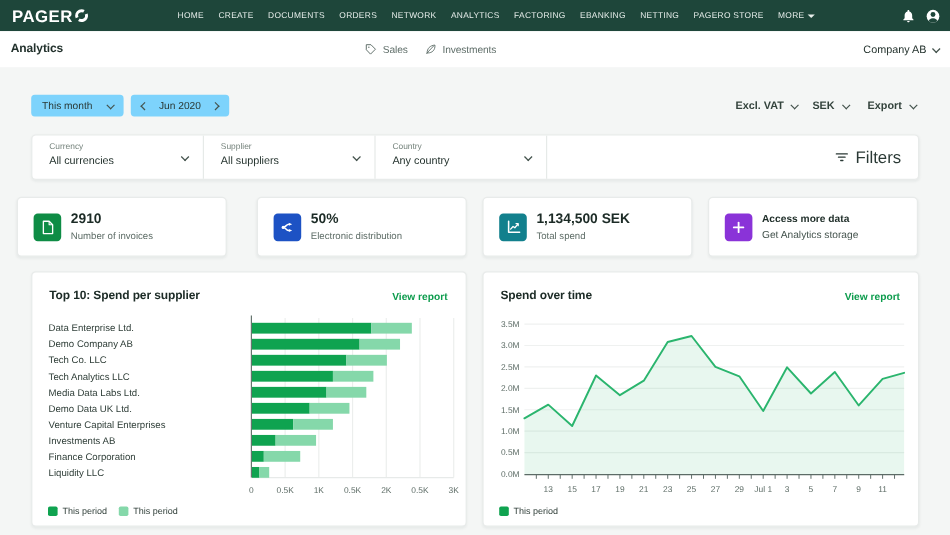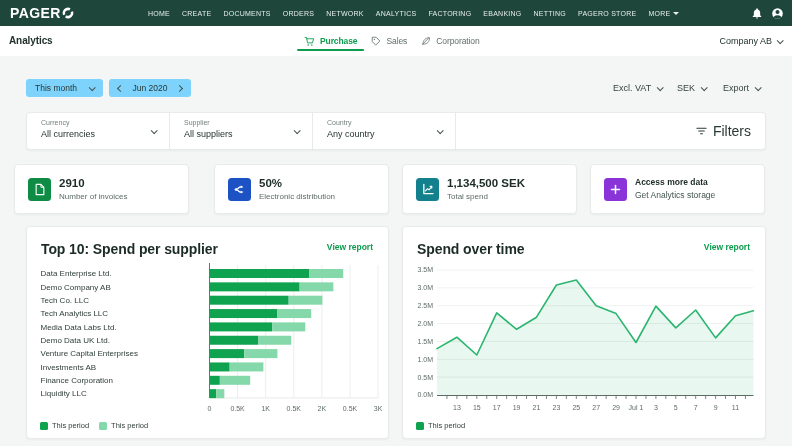--- a/index.html
+++ b/index.html
@@ -32,21 +32,21 @@
 
   
   .chev { display:inline-block; width:5px; height:5px; border-right:1.1px solid #44534d; border-bottom:1.1px solid #44534d; transform:rotate(45deg) translateY(-1px); }
   .chev.left  { transform:rotate(135deg); }
   .chev.right { transform:rotate(-45deg); }
 
   
   .btn { position:absolute; top:79px; height:18px; background:#7dd3fc; border-radius:3px; display:flex; align-items:center; font-size:8.5px; font-weight:500; color:#2a3935; cursor:pointer; }
   .btn-period { left:26px; width:77px; padding:0 9px; justify-content:space-between; }
   .btn-month  { left:109px; width:82px; padding:0 9px; justify-content:space-between; }
-  .dropdown { position:absolute; top:79px; height:18px; display:flex; align-items:center; font-size:9px; font-weight:400; color:#33433c; cursor:pointer; }
+  .dropdown { position:absolute; top:79px; height:18px; display:flex; align-items:center; font-size:9px; font-weight:700; color:#33433c; cursor:pointer; }
   .dropdown .chev { margin-left:6px; }
   .dd-vat { left:613px; }
   .dd-cur { left:677px; }
   .dd-exp { left:723px; }
 
   
   .card { background:#ffffff; border:1px solid #e8ebea; border-radius:4px; box-shadow:0 1px 2px rgba(25,40,35,0.05); }
   .filter-card { position:absolute; left:26px; top:112px; width:740px; height:38px; display:flex; }
   .ffield { position:relative; width:143px; height:100%; border-right:1px solid #e6eae8; padding:6px 12px 0 14px; cursor:pointer; }
   .ffield .flabel { font-size:7px; color:#75837c; }
@@ -62,21 +62,21 @@
   .stat-text { margin-left:8px; }
   .stat-value { font-size:11.5px; font-weight:700; color:#1c2b26; line-height:1.15; }
   .stat-label { font-size:8px; color:#5d6c66; margin-top:2px; }
   .stat-card.promo .stat-value { font-size:8.5px; }
   .stat-card.promo .stat-label { font-size:8.5px; color:#44534d; margin-top:3px; }
 
   
   .chart-card { position:absolute; top:226px; height:213px; }
   .chart-card.left { left:26px; width:363px; }
   .chart-card.right { left:402px; width:364px; }
-  .chart-title { position:absolute; left:14px; top:14px; font-size:14px; font-weight:700; letter-spacing:-0.1px; color:#1c2b26; }
+  .chart-title { position:absolute; left:14px; top:14px; font-size:10px; font-weight:700; letter-spacing:-0.1px; color:#1c2b26; }
   .view-report { position:absolute; right:15px; top:15px; font-size:8.5px; font-weight:600; color:#0d9c4d; text-decoration:none; cursor:pointer; }
   .chart-svg { position:absolute; left:0; top:0; }
   .legend { position:absolute; left:13px; bottom:8px; display:flex; align-items:center; }
   .legend-item { display:flex; align-items:center; margin-right:10px; }
   .legend-swatch { width:8px; height:8px; border-radius:1.5px; }
   .legend-label { font-size:7.5px; color:#2f3e38; margin-left:4px; }
 </style>
 </head>
 <body>
 
@@ -124,42 +124,33 @@
             <ellipse cx="8" cy="14.2" rx="4.8" ry="4.0" fill="#1e463a"></ellipse>
           </g>
         </svg>
       </span>
     </div>
   </header>
 
   <div class="subheader">
     <div class="page-title">Analytics</div>
     <div class="tabs">
-      <div class="tab active">
-        <svg width="11" height="11" viewBox="0 0 16 16" fill="none" stroke="#0d9c4d" stroke-width="1.3" stroke-linecap="round" stroke-linejoin="round">
-          <path d="M1.5 2h2l1.7 8h7l1.9-6H4"></path>
-          <circle cx="6" cy="13" r="1.1" fill="#0d9c4d" stroke="none"></circle>
-          <circle cx="11.4" cy="13" r="1.1" fill="#0d9c4d" stroke="none"></circle>
-        </svg>
-        <span class="tab-label">Purchase</span>
-        <span class="underline"></span>
-      </div>
       <div class="tab">
         <svg width="10" height="10" viewBox="0 0 16 16" fill="none" stroke="#5f6e69" stroke-width="1.3" stroke-linecap="round" stroke-linejoin="round">
           <path d="M2 8.2V2h6.2l6 6-6.2 6.2z"></path>
           <circle cx="5.4" cy="5.4" r="0.9" fill="#5f6e69" stroke="none"></circle>
         </svg>
         <span class="tab-label">Sales</span>
       </div>
       <div class="tab">
         <svg width="10" height="10" viewBox="0 0 16 16" fill="none" stroke="#5f6e69" stroke-width="1.2" stroke-linecap="round" stroke-linejoin="round">
           <path d="M3 13C3 7 7 3 13.5 2.5 14 9 10 13 4.5 13z"></path>
           <path d="M2.5 13.5L12 3.5"></path>
         </svg>
-        <span class="tab-label">Corporation</span>
+        <span class="tab-label">Investments</span>
       </div>
     </div>
     <div class="company">
       <span>Company AB</span>
       <span class="chev"></span>
     </div>
   </div>
 
   <div class="btn btn-period">
     <span>This month</span>

